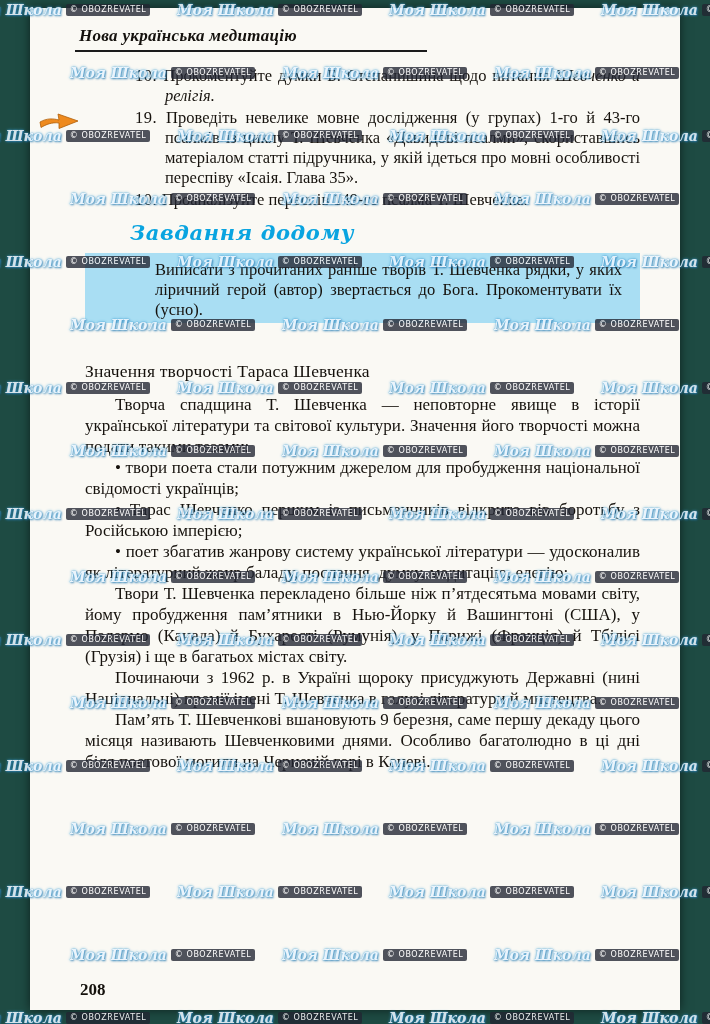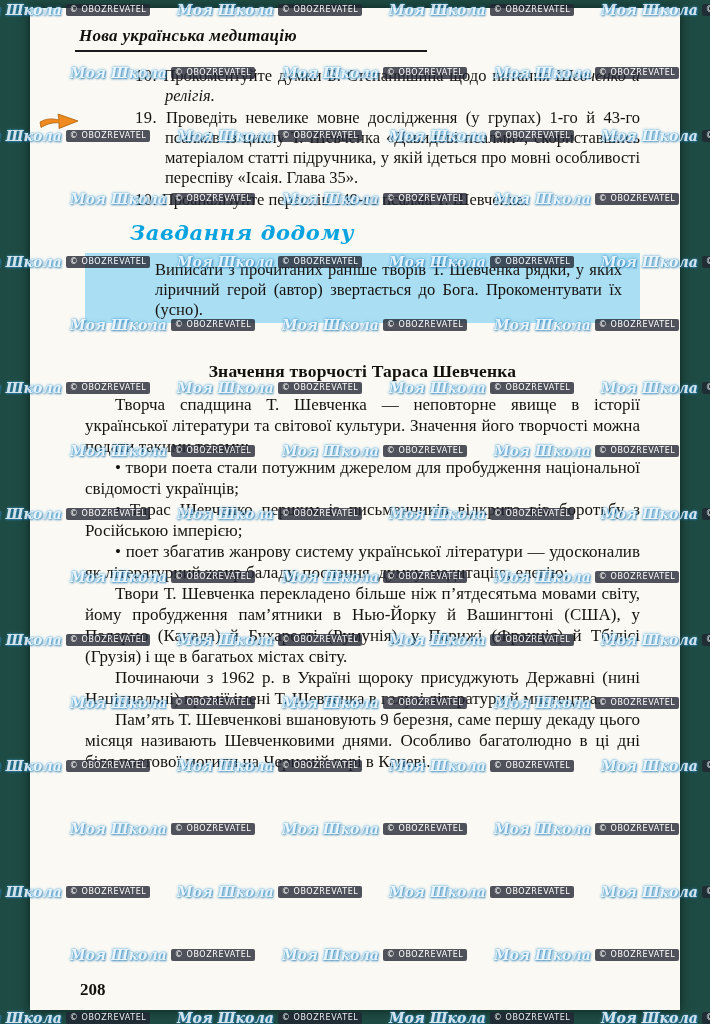--- a/index.html
+++ b/index.html
@@ -37,21 +37,21 @@
     letter-spacing:.6px;
   }
   .hw-box{
     background:#a9def3;border-radius:0;
     padding:7px 18px 3px 70px;
     font-size:16.5px;line-height:20px;text-align:justify;color:#15110c;
   }
   .hw-box p{margin:0;}
   
   .article-title{
-    text-align:center;font-size:17.5px;font-weight:bold;color:#14100b;
+    font-size:17.5px;font-weight:normal;color:#14100b;
     margin:38px 0 12px 0;letter-spacing:.2px;
   }
   .para{
     margin:0;font-size:17px;line-height:21px;text-align:justify;
     text-indent:30px;color:#16120d;
   }
   .page-num{
     position:absolute;left:50px;bottom:10px;
     font-size:17px;font-weight:bold;color:#14110c;
   }

